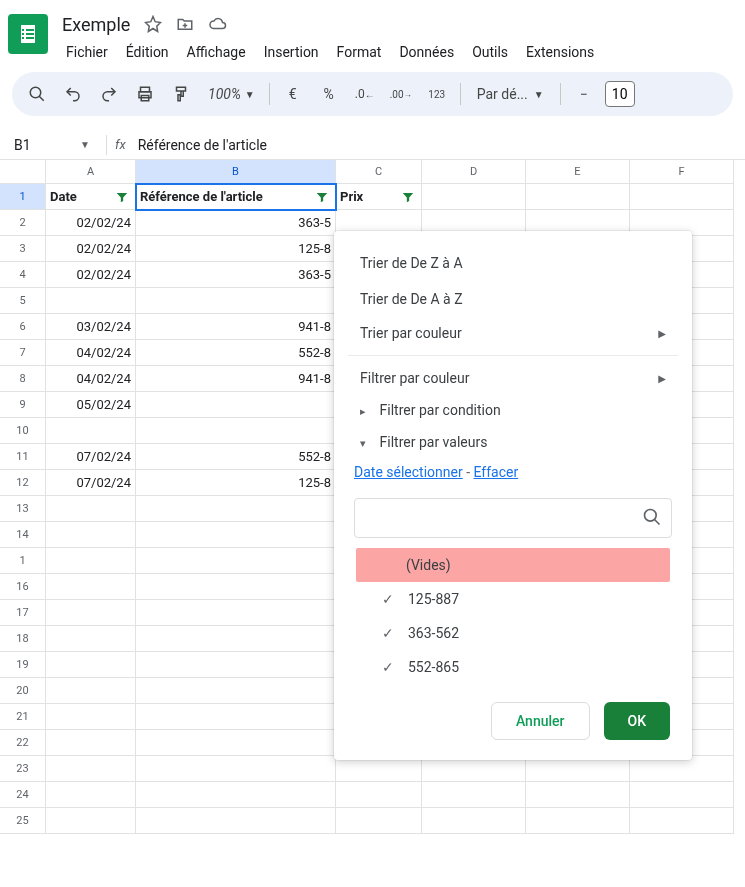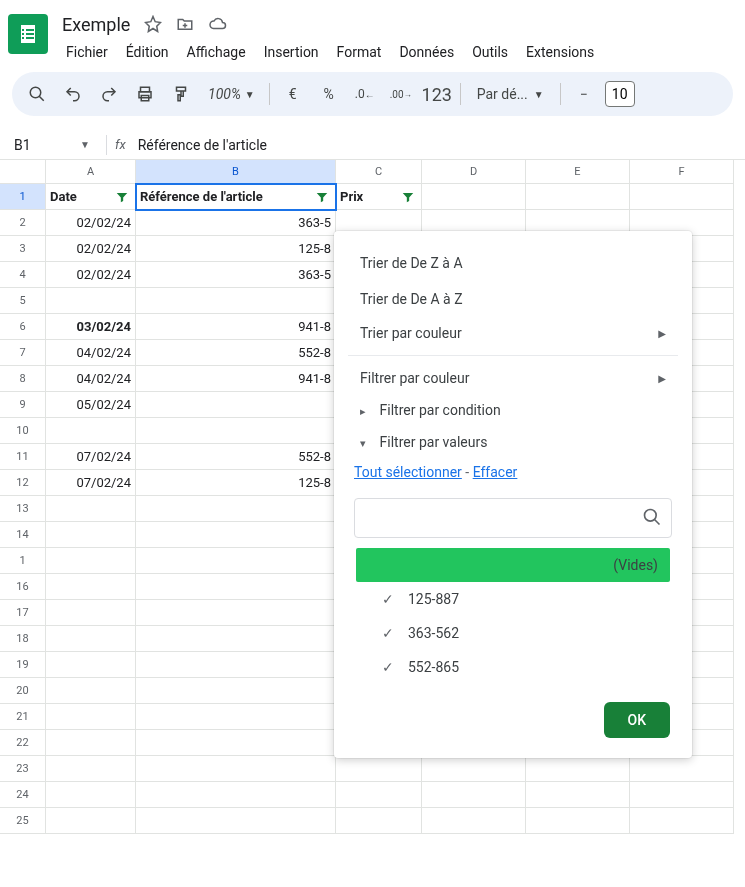--- a/index.html
+++ b/index.html
@@ -54,21 +54,21 @@
 .tri-r::before { content: "▸"; color: #5f6368; font-size: 11px; margin-right: 6px; }
 .tri-d::before { content: "▾"; color: #5f6368; font-size: 11px; margin-right: 6px; }
 .fm-links { padding: 6px 20px; font-size: 14px; }
 .fm-links a { color: #1a73e8; text-decoration: underline; cursor: pointer; }
 .fm-links span { color: #5f6368; }
 .fm-search { margin: 12px 20px 10px 20px; position: relative; }
 .fm-search input { width: 100%; height: 40px; border: 1px solid #dadce0; border-radius: 4px; padding: 0 40px 0 14px; font-size: 14px; outline: none; }
 .fm-search .sicon { position: absolute; right: 10px; top: 9px; color: #5f6368; }
 .fm-values { margin: 0 22px; }
 .fm-val { padding: 9px 12px 9px 26px; cursor: pointer; border-radius: 2px; display: flex; align-items: center; gap: 12px; }
-.fm-val.sel-bg { background: #22c55e; padding-left: 50px; justify-content: flex-end; }
+.fm-val.sel-bg { background: #fca5a5; padding-left: 50px; }
 .chk { color: #5f6368; font-size: 14px; width: 14px; }
 .fm-btns { display: flex; justify-content: flex-end; gap: 14px; padding: 18px 22px 4px 22px; }
 .btn { padding: 10px 24px; border-radius: 6px; font-size: 14px; font-weight: 500; cursor: pointer; border: none; }
 .btn-cancel { background: #fff; color: #0f9d58; border: 1px solid #dadce0; }
 .btn-ok { background: #188038; color: #fff; }
 
 svg { display: block; }
 </style>
 </head>
 <body>
@@ -147,21 +147,21 @@
     </span>
   <span class="tb-zoom">
       <span>100%</span>
       <span style="font-size:10px;color:#444746">▼</span>
     </span>
   <span class="tb-sep"></span>
   <span class="tb-btn">€</span>
   <span class="tb-btn">%</span>
   <span class="tb-btn" style="font-size:12px">.0<sub>←</sub></span>
   <span class="tb-btn" style="font-size:10px">.00<sub>→</sub></span>
-  <span class="tb-btn" style="font-size:18px">123</span>
+  <span class="tb-btn" style="font-size:10px">123</span>
   <span class="tb-sep"></span>
   <span class="tb-font">
       <span>Par dé...</span>
       <span style="font-size:10px">▼</span>
     </span>
   <span class="tb-sep"></span>
   <span class="tb-btn">−</span>
   <input class="tb-size" value="10" style="">
 </div>
 
@@ -257,21 +257,21 @@
       <div class="cell" style="left: 290px; top: 78px; width: 86px; height: 26px;"></div>
       <div class="cell" style="left: 376px; top: 78px; width: 104px; height: 26px;"></div>
       <div class="cell" style="left: 480px; top: 78px; width: 104px; height: 26px;"></div>
       <div class="cell" style="left: 584px; top: 78px; width: 104px; height: 26px;"></div>
       <div class="cell" style="left: 0px; top: 104px; width: 90px; height: 26px;"></div>
       <div class="cell" style="left: 90px; top: 104px; width: 200px; height: 26px;"></div>
       <div class="cell" style="left: 290px; top: 104px; width: 86px; height: 26px;"></div>
       <div class="cell" style="left: 376px; top: 104px; width: 104px; height: 26px;"></div>
       <div class="cell" style="left: 480px; top: 104px; width: 104px; height: 26px;"></div>
       <div class="cell" style="left: 584px; top: 104px; width: 104px; height: 26px;"></div>
-      <div class="cell r" style="left: 0px; top: 130px; width: 90px; height: 26px; font-weight: bold;">03/02/24</div>
+      <div class="cell r" style="left: 0px; top: 130px; width: 90px; height: 26px;">03/02/24</div>
       <div class="cell r" style="left: 90px; top: 130px; width: 200px; height: 26px;">941-8</div>
       <div class="cell" style="left: 290px; top: 130px; width: 86px; height: 26px;"></div>
       <div class="cell" style="left: 376px; top: 130px; width: 104px; height: 26px;"></div>
       <div class="cell" style="left: 480px; top: 130px; width: 104px; height: 26px;"></div>
       <div class="cell" style="left: 584px; top: 130px; width: 104px; height: 26px;"></div>
       <div class="cell r" style="left: 0px; top: 156px; width: 90px; height: 26px;">04/02/24</div>
       <div class="cell r" style="left: 90px; top: 156px; width: 200px; height: 26px;">552-8</div>
       <div class="cell" style="left: 290px; top: 156px; width: 86px; height: 26px;"></div>
       <div class="cell" style="left: 376px; top: 156px; width: 104px; height: 26px;"></div>
       <div class="cell" style="left: 480px; top: 156px; width: 104px; height: 26px;"></div>
@@ -405,21 +405,21 @@
     </div>
   <div class="fm-collapse">
       <span class="tri-r"></span>
       <span>Filtrer par condition</span>
     </div>
   <div class="fm-collapse">
       <span class="tri-d"></span>
       <span>Filtrer par valeurs</span>
     </div>
   <div class="fm-links">
-    <a>Tout sélectionner</a><span> - </span><a>Effacer</a>
+    <a>Date sélectionner</a><span> - </span><a>Effacer</a>
   </div>
   <div class="fm-search">
     <input type="text" placeholder="" style="">
     <span class="sicon">
         <svg width="20" height="20" viewBox="0 0 24 24" fill="none" stroke="#5f6368" stroke-width="2">
           <circle cx="10" cy="10" r="7"></circle>
           <path d="M21 21l-6-6"></path>
         </svg>
       </span>
   </div>
@@ -434,15 +434,16 @@
       <div class="fm-val">
         <span class="chk">✓</span>
         <span>363-562</span>
       </div>
       <div class="fm-val">
         <span class="chk">✓</span>
         <span>552-865</span>
       </div>
     </div>
   <div class="fm-btns">
+    <button class="btn btn-cancel">Annuler</button>
     <button class="btn btn-ok">OK</button>
   </div>
 </div>
 
 </body></html>

